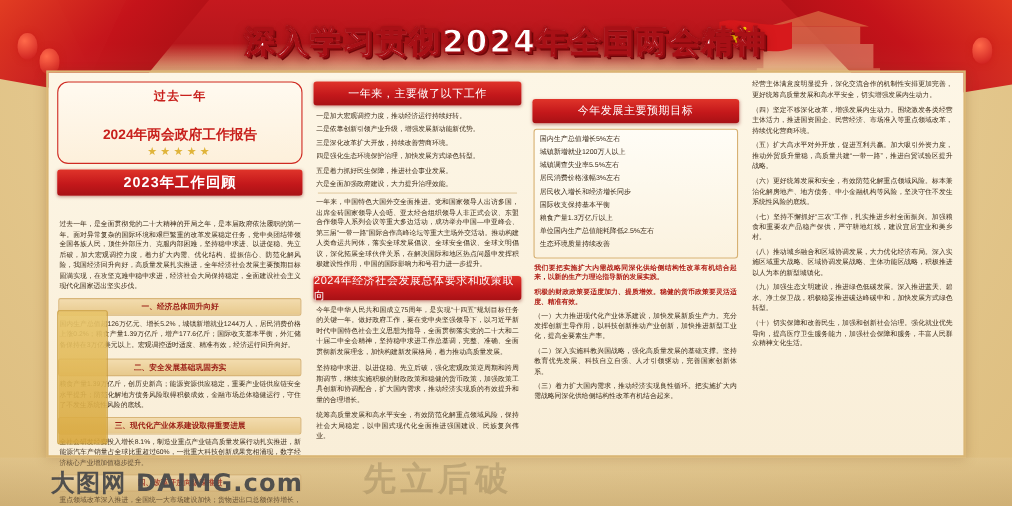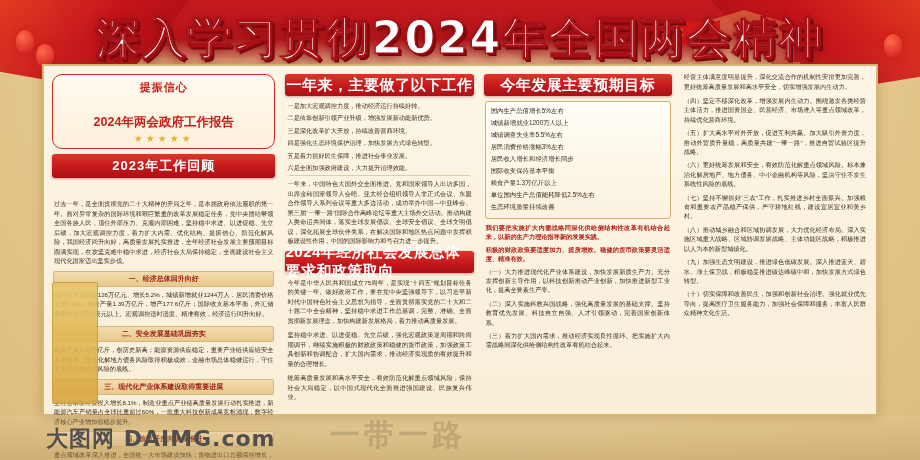--- a/index.html
+++ b/index.html
@@ -37,21 +37,21 @@
     background:linear-gradient(225deg,#e23b20 0%,#c5131a 45%,#9d0d12 100%);
     clip-path:polygon(0 0,100% 0,100% 80%,44% 100%);
     opacity:.95;
   }
   .gate{
     position:absolute;right:116px;top:6px;width:120px;height:62px;opacity:.35;
   }
   
   .title{
     position:absolute;left:0;right:0;top:12px;text-align:center;
-    font-size:44px;line-height:52px;font-weight:bold;
+    font-size:28px;line-height:52px;font-weight:bold;
     color:#ffffff;letter-spacing:2px;
     text-shadow:
       0 0 2px #7d0a0d,
       2px 2px 0 #8d0b10,
       3px 3px 0 #6e0709,
       0 4px 10px rgba(90,5,8,.6);
     -webkit-text-stroke:1px #a81016;
     font-family:"DejaVu Sans","Liberation Sans",sans-serif;
   }
   .flag{
@@ -64,21 +64,21 @@
     border:2px solid #d9b574;
     box-shadow:0 2px 10px rgba(120,70,20,.28);
     padding:6px;
     box-sizing:border-box;
     display:flex;
     gap:6px;
   }
   .col{position:relative;box-sizing:border-box;}
   .c1{width:232px;}
   .c2{width:196px;}
-  .c3{width:196px;}
+  .c3{width:196px;margin-top:16px;}
   .c4{width:194px;}
 
   
   .badge{
     border:1.5px solid #cf2a22;border-radius:10px;
     padding:5px 6px 4px;text-align:center;margin:2px 2px 5px;
     background:linear-gradient(180deg,#fffaf0,#fdf0db);
   }
   .badge .l1{color:#c8201c;font-size:11px;font-weight:bold;letter-spacing:1px;}
   .badge .l2{color:#c8201c;font-size:12.5px;font-weight:bold;margin-top:19px;}
@@ -114,21 +114,21 @@
     background:repeating-linear-gradient(45deg,#f0d versus 0,#f0d 0),
       repeating-linear-gradient(0deg,rgba(255,255,255,.25) 0 2px,rgba(0,0,0,.05) 2px 4px);
   }
   .twocol{display:flex;gap:4px;}
   .twocol > div{flex:1;}
 
   
   .sechead{
     margin:2px 2px 5px;height:22px;border-radius:3px;
     background:linear-gradient(180deg,#e0342a 0%,#c4181b 55%,#a81115 100%);
-    color:#fff;font-weight:bold;font-size:15px;
+    color:#fff;font-weight:normal;font-size:10px;
     display:flex;align-items:center;justify-content:center;
     letter-spacing:.5px;
     box-shadow:0 1px 3px rgba(120,10,10,.35);
   }
   .listitem{
     font-size:6.2px;line-height:9.4px;color:#3b2a18;margin:0 4px 3px;text-align:justify;
   }
   .goalbox{
     border:1px solid #d7b173;background:linear-gradient(180deg,#fffdf6,#fbf2df);
     margin:0 3px 4px;padding:4px 5px;border-radius:3px;
@@ -192,21 +192,21 @@
   <div class="lantern" style="left:16px;top:30px;"></div>
   <div class="lantern" style="left:36px;top:44px;"></div>
   <div class="lantern" style="right:18px;top:34px;"></div>
 
   <div class="title">深入学习贯彻2024年全国两会精神</div>
 
   <div class="board">
 
     <div class="col c1">
       <div class="badge">
-        <div class="l1">提振信心</div>
+        <div class="l1">过去一年</div>
         <div class="l2">2024年两会政府工作报告</div>
         <div class="stars">★★★★★</div>
       </div>
       <div class="redbar">2023年工作回顾</div>
       <div class="para">过去一年，是全面贯彻党的二十大精神的开局之年，是本届政府依法履职的第一年。面对异常复杂的国际环境和艰巨繁重的改革发展稳定任务，党中央团结带领全国各族人民，顶住外部压力、克服内部困难，坚持稳中求进、以进促稳、先立后破，加大宏观调控力度，着力扩大内需、优化结构、提振信心、防范化解风险，我国经济回升向好，高质量发展扎实推进，全年经济社会发展主要预期目标圆满实现，在攻坚克难中稳中求进，经济社会大局保持稳定，全面建设社会主义现代化国家迈出坚实步伐。</div>
 
       <div class="subhead">一、经济总体回升向好</div>
       <div class="twocol">
         <div>
           <div class="para">国内生产总值超126万亿元、增长5.2%，城镇新增就业1244万人，居民消费价格上涨0.2%；粮食产量1.39万亿斤，增产177.6亿斤；国际收支基本平衡，外汇储备保持在3万亿美元以上。宏观调控适时适度、精准有效，经济运行回升向好。</div>
@@ -265,15 +265,15 @@
       <div class="taskitem">（五）扩大高水平对外开放，促进互利共赢。加大吸引外资力度，推动外贸质升量稳，高质量共建“一带一路”，推进自贸试验区提升战略。</div>
       <div class="taskitem">（六）更好统筹发展和安全，有效防范化解重点领域风险。标本兼治化解房地产、地方债务、中小金融机构等风险，坚决守住不发生系统性风险的底线。</div>
       <div class="taskitem">（七）坚持不懈抓好“三农”工作，扎实推进乡村全面振兴。加强粮食和重要农产品稳产保供，严守耕地红线，建设宜居宜业和美乡村。</div>
       <div class="taskitem">（八）推动城乡融合和区域协调发展，大力优化经济布局。深入实施区域重大战略、区域协调发展战略、主体功能区战略，积极推进以人为本的新型城镇化。</div>
       <div class="taskitem">（九）加强生态文明建设，推进绿色低碳发展。深入推进蓝天、碧水、净土保卫战，积极稳妥推进碳达峰碳中和，加快发展方式绿色转型。</div>
       <div class="taskitem">（十）切实保障和改善民生，加强和创新社会治理。强化就业优先导向，提高医疗卫生服务能力，加强社会保障和服务，丰富人民群众精神文化生活。</div>
     </div>
   </div>
 
   <div class="footer"></div>
-  <div class="ghost">一带一路</div>
+  <div class="ghost">先立后破</div>
   <div class="watermark">大图网 DAIMG.com</div>
 </div>
 
 </body></html>

